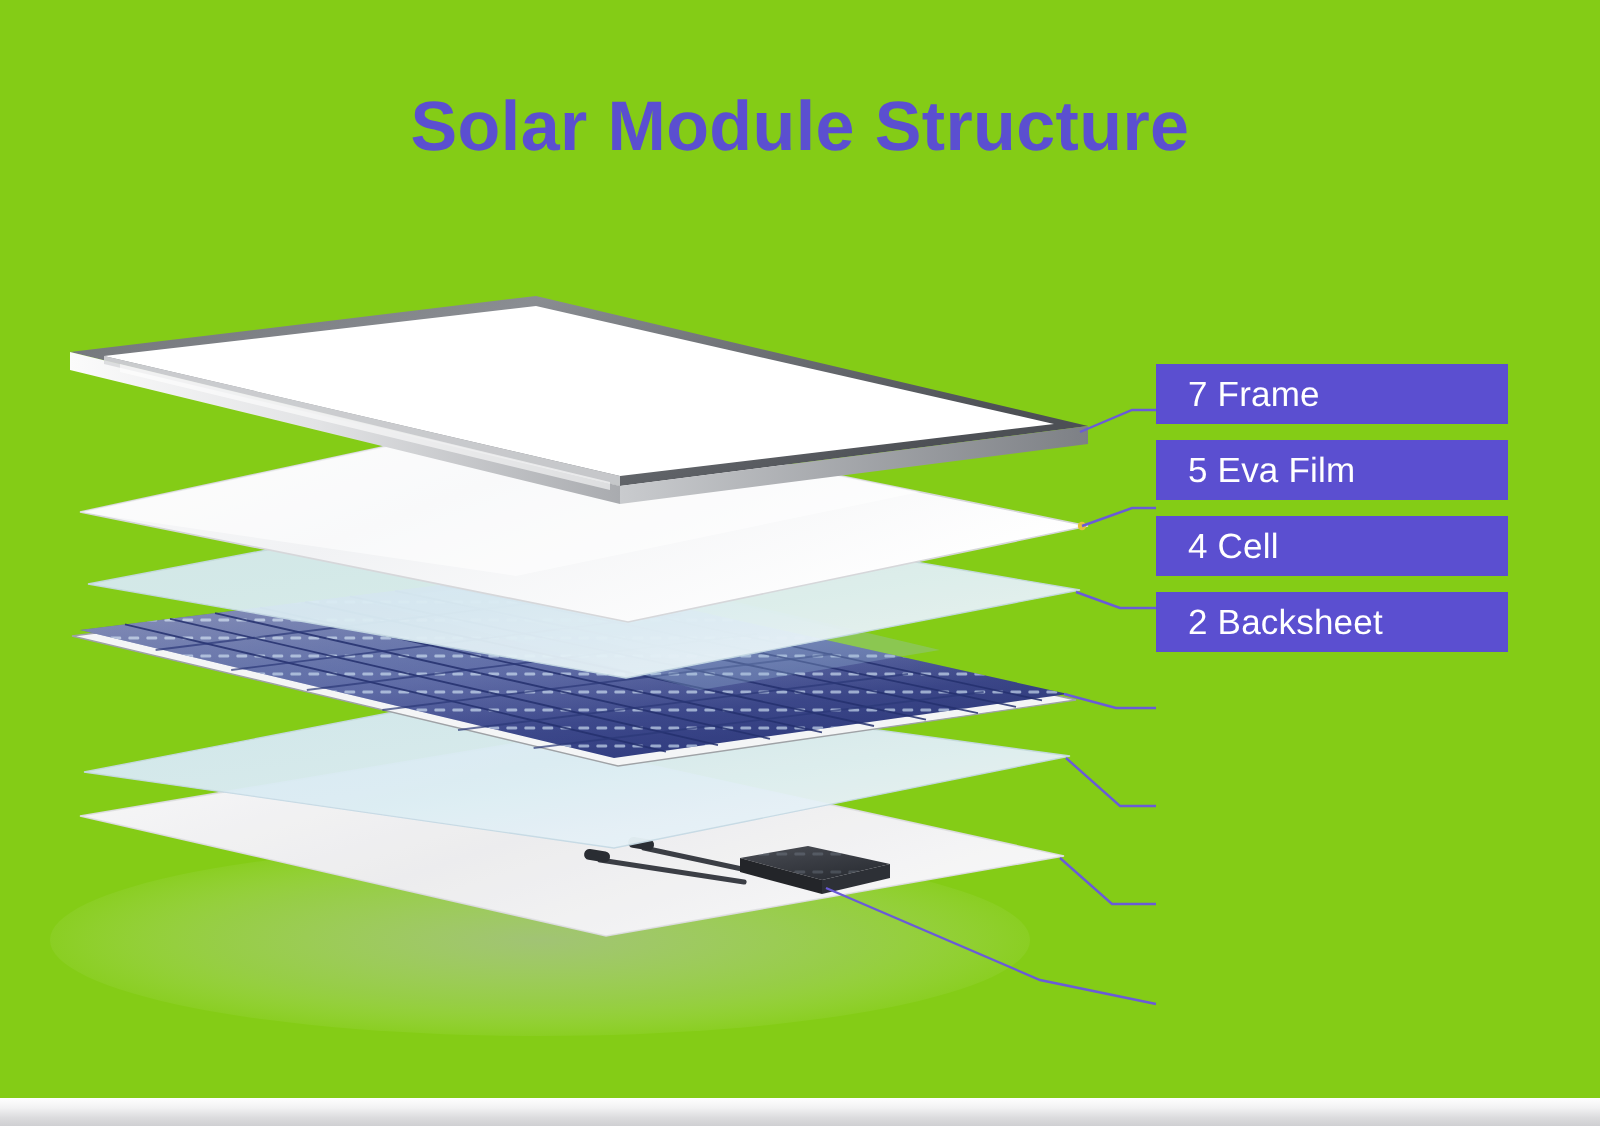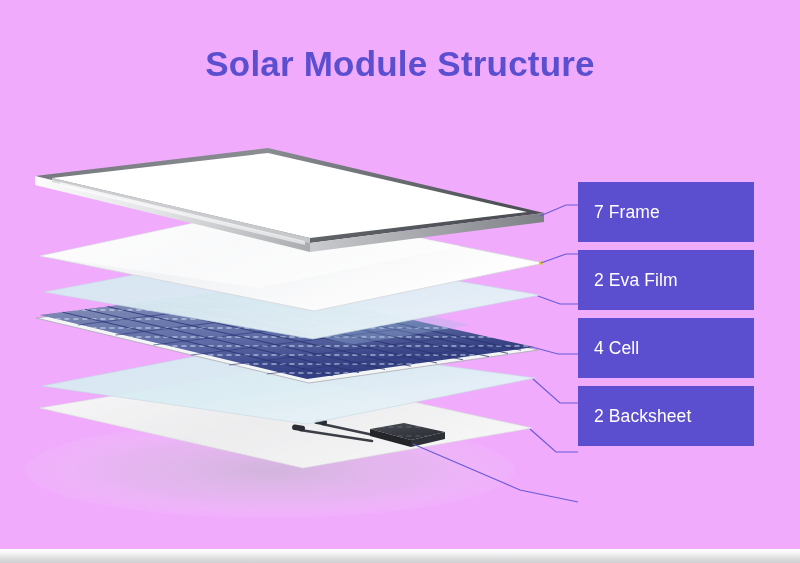--- a/index.html
+++ b/index.html
@@ -11,21 +11,21 @@
     width: 800px;
     height: 563px;
     position: relative;
     overflow: hidden;
     font-family: "Liberation Sans", sans-serif;
   }
 
   #page-root {
     position: absolute;
     inset: 0;
-    background: #f0abfc;
+    background: #84cc16;
   }
 
   
   .title {
     position: absolute;
     top: 44px;
     left: 0;
     width: 800px;
     text-align: center;
     font-family: "Liberation Sans", sans-serif;
@@ -48,21 +48,21 @@
   
   .label-stack {
     position: absolute;
     left: 578px;
     top: 182px;
     width: 176px;
   }
   .label-box {
     position: relative;
     width: 176px;
-    height: 60px;
+    height: 30px;
     margin-bottom: 8px;
     background: #5b4fd0;
     display: flex;
     align-items: center;
     box-sizing: border-box;
     padding-left: 16px;
   }
   .label-box-text {
     color: #ffffff;
     font-family: "Liberation Sans", sans-serif;
@@ -256,21 +256,21 @@
   </svg>
 
   <div class="label-stack">
 
     <div class="label-box">
       <span class="label-box-text">7 Frame</span>
     </div>
 
 
     <div class="label-box">
-      <span class="label-box-text">2 Eva Film</span>
+      <span class="label-box-text">5 Eva Film</span>
     </div>
 
     <div class="label-box">
       <span class="label-box-text">4 Cell</span>
     </div>
 
 
     <div class="label-box">
       <span class="label-box-text">2 Backsheet</span>
     </div>

